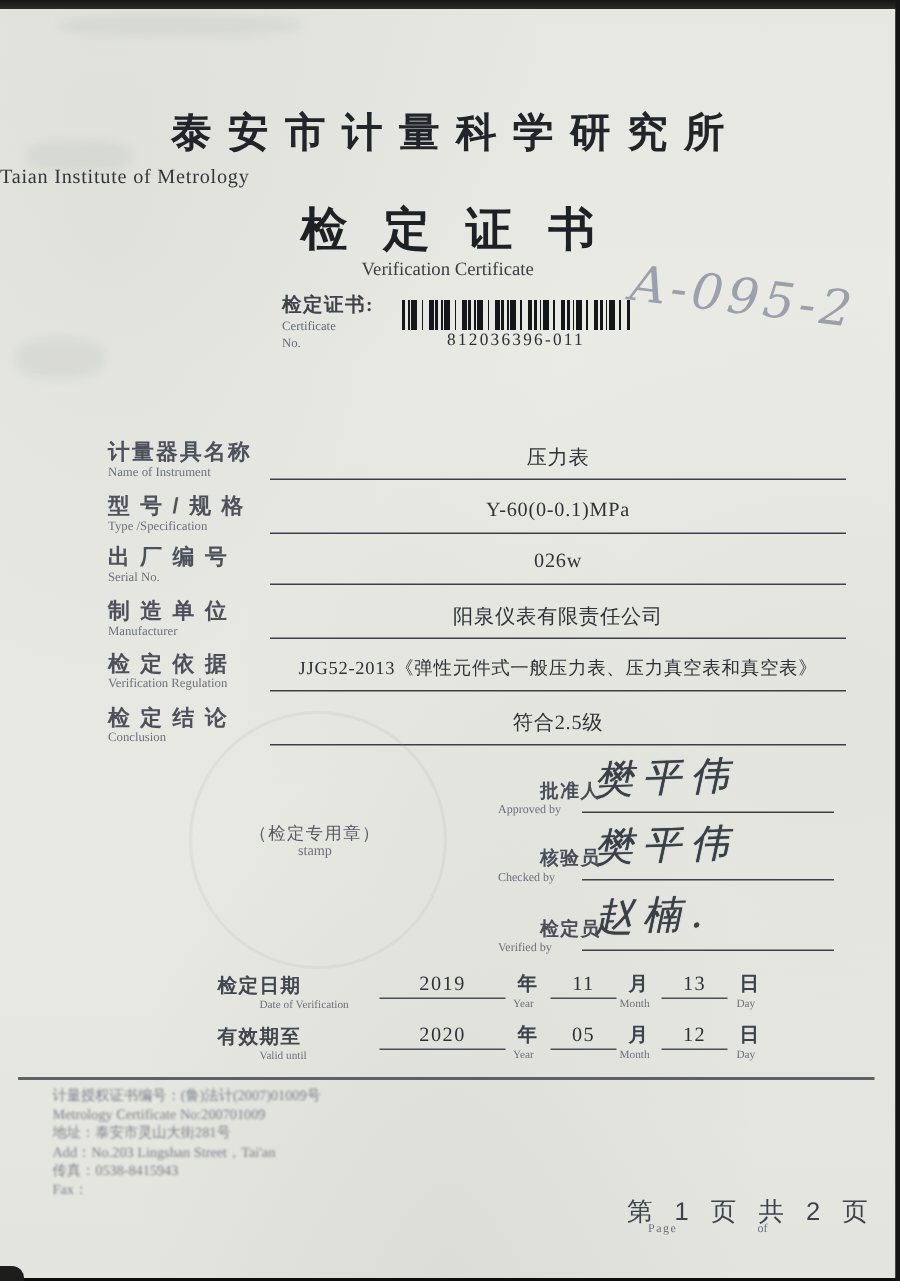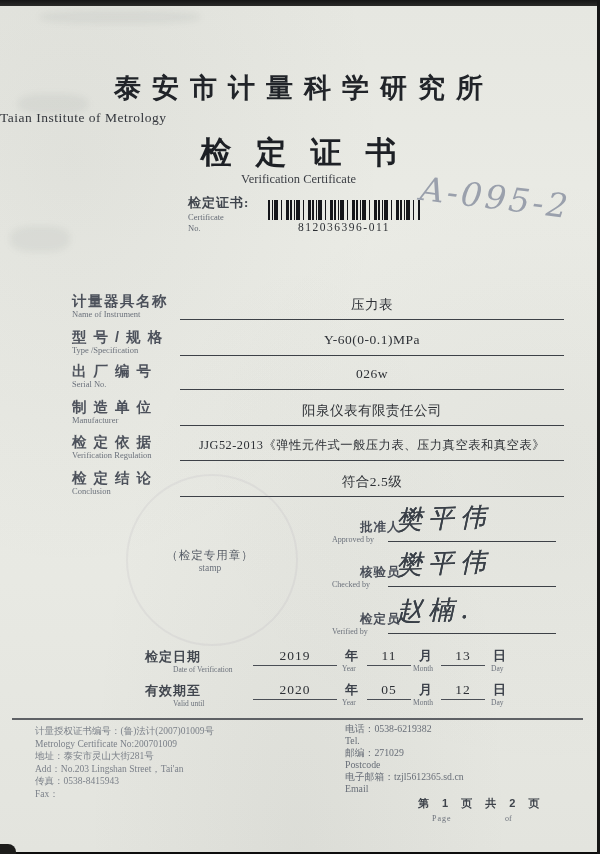--- a/index.html
+++ b/index.html
@@ -88,21 +88,21 @@
   .d-sub{position:absolute;top:18px;font-size:7.5px;color:#6b717b;}
   .d-uline{position:absolute;top:19px;border-bottom:1.3px solid #4a4e55;}
 
   
   .divider{position:absolute;left:12px;right:14px;top:712px;border-top:2px solid #474a50;filter:blur(.35px);opacity:.85;}
   .foot-left{position:absolute;left:35px;top:719px;width:290px;
     font-size:9.5px;line-height:12.5px;color:#7b8089;filter:blur(.65px);white-space:nowrap;}
   .foot-right{position:absolute;left:345px;top:717px;width:230px;
     font-size:9.8px;line-height:12px;color:#676d77;filter:blur(.4px);white-space:nowrap;}
   .page-cn{position:absolute;left:418px;top:790px;font-family:"Liberation Sans","DejaVu Sans",sans-serif;
-    font-size:11px;color:#3e434b;letter-spacing:5px;font-weight:700;}
+    font-size:17px;color:#3e434b;letter-spacing:5px;font-weight:400;}
   .page-en{position:absolute;left:432px;top:808px;font-size:8px;color:#6b717b;letter-spacing:1px;}
   .page-en2{position:absolute;left:505px;top:808px;font-size:8px;color:#6b717b;}
 </style>
 </head>
 <body>
 
 <div class="paper">
   <div class="smudge" style="left:18px;top:88px;width:70px;height:20px;"></div>
   <div class="smudge" style="left:10px;top:220px;width:60px;height:26px;"></div>
   <div class="smudge" style="left:40px;top:4px;width:160px;height:14px;"></div>
@@ -218,28 +218,20 @@
 
   <div class="divider"></div>
   <div class="foot-left">
     <div>计量授权证书编号：(鲁)法计(2007)01009号</div>
     <div>Metrology Certificate No:200701009</div>
     <div>地址：泰安市灵山大街281号</div>
     <div>Add：No.203 Lingshan Street，Tai'an</div>
     <div>传真：0538-8415943</div>
     <div>Fax：</div>
   </div>
-  <div class="foot-right">
-    <div>电话：0538-6219382</div>
-    <div>Tel.</div>
-    <div>邮编：271029</div>
-    <div>Postcode</div>
-    <div>电子邮箱：tzjl5612365.sd.cn</div>
-    <div>Email</div>
-  </div>
   <div class="page-cn">第 1 页 共 2 页</div>
   <div class="page-en">Page</div>
   <div class="page-en2">of</div>
 </div>
 
 <div class="edge-top"></div>
 <div class="edge-right"></div>
 <div class="corner-bl"></div>
 
 </body></html>

